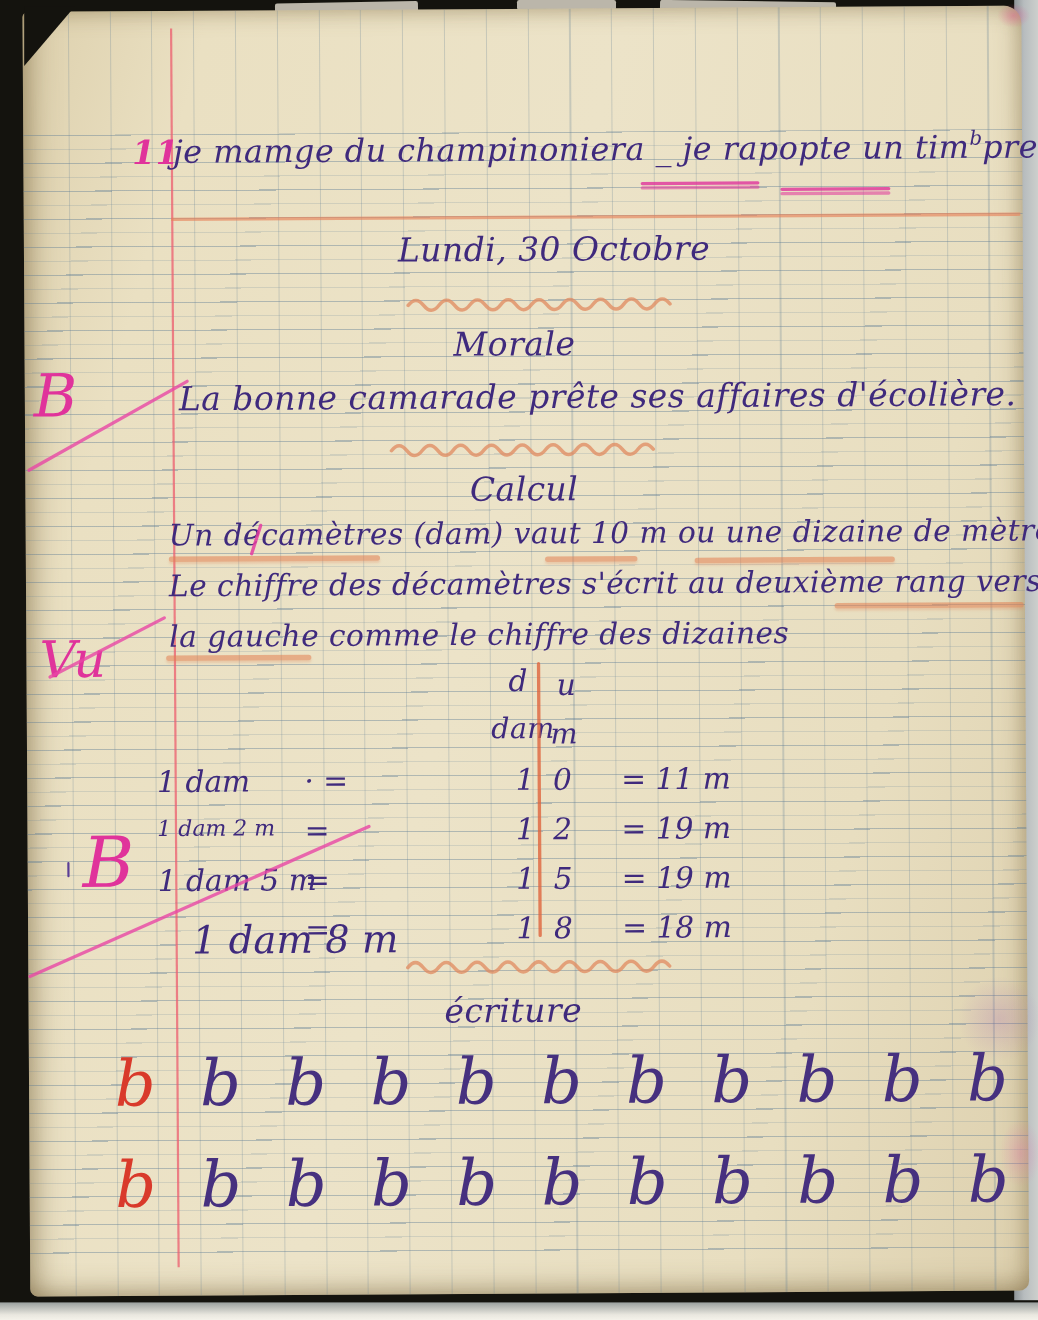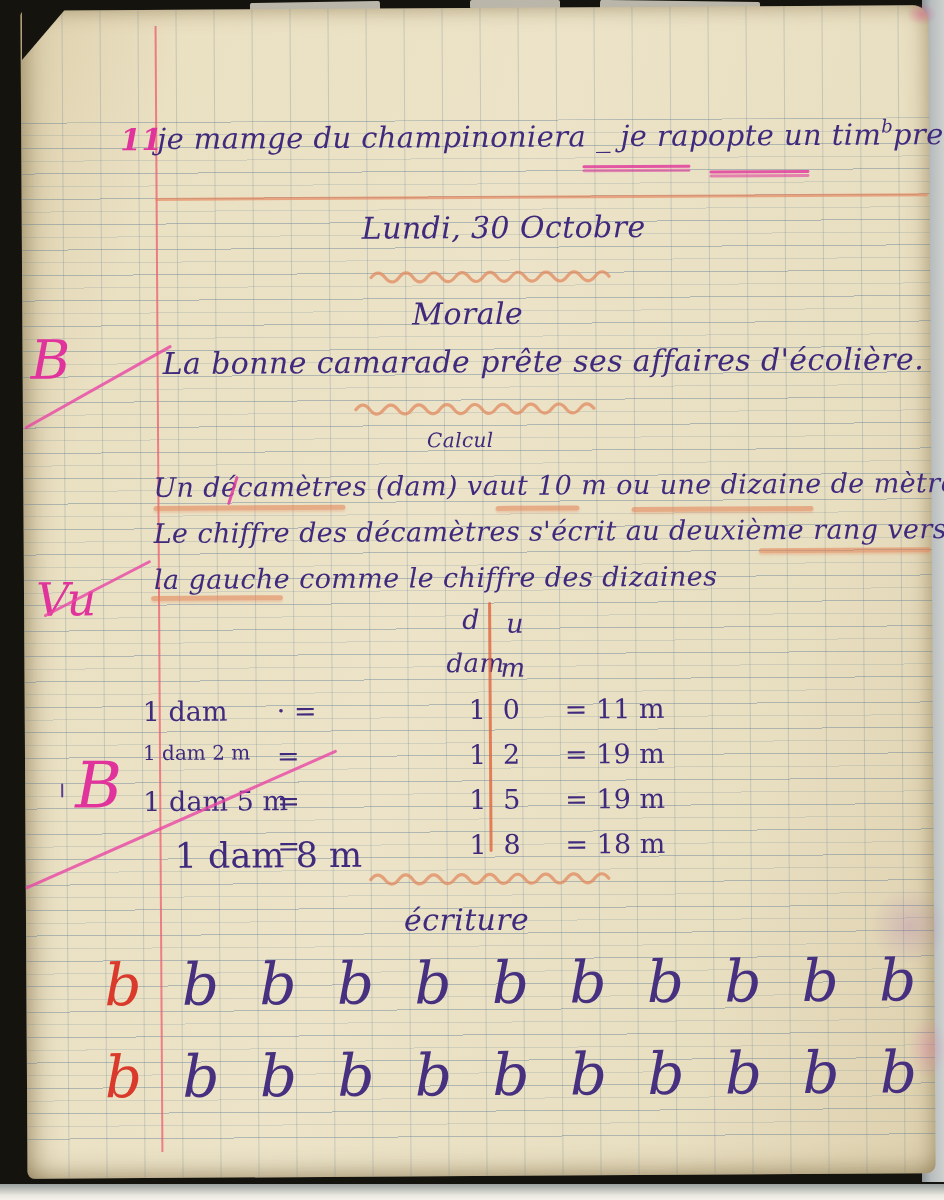--- a/index.html
+++ b/index.html
@@ -60,21 +60,21 @@
   .orange-vline{position:absolute;width:3px;background:rgba(222,100,60,.8);border-radius:2px;}
   .pink-bar{position:absolute;height:3px;background:rgba(224,51,155,.8);border-radius:2px;
     box-shadow:0 4px 0 rgba(224,51,155,.55);}
   .pink-slash{position:absolute;background:rgba(228,60,160,.85);border-radius:2px;}
   .slash-line{position:absolute;height:3px;background:rgba(232,70,165,.8);border-radius:2px;
     transform-origin:left center;}
   .wavy{position:absolute;}
   .sup-b{font-size:18px;vertical-align:12px;letter-spacing:0;}
   .smudge{position:absolute;border-radius:50%;}
   
-  .trow span{position:absolute;color:#3f2a7d;white-space:pre;}
+  .trow span{position:absolute;font-style:italic;color:#3f2a7d;white-space:pre;}
   
   .brow{
     position:absolute;left:78px;width:812px;height:86px;
     display:flex;justify-content:space-between;align-items:flex-start;
   }
   .brow span{
     font-style:italic;font-size:58px;line-height:74px;color:#46307f;
     font-family:"DejaVu Serif", serif;
   }
   .brow span.first{color:#d93a2b;}
@@ -108,21 +108,21 @@
 
   <div class="hw" style="left:390px;top:288px;font-size:30px;">Morale</div>
   <div class="hw magenta" style="left:8px;top:318px;font-size:54px;">B</div>
   <div class="slash-line" style="left:2px;top:416px;width:168px;transform:rotate(-29deg);"></div>
   <div class="hw" style="left:140px;top:336px;font-size:30px;">La bonne camarade prête ses affaires d'écolière.</div>
 
   <svg class="wavy" style="left:330px;top:392px;" width="256" height="16" viewBox="0 0 256 16">
     <path d="M3 9 q7 -9 14 0 t14 0 t14 0 t14 0 t14 0 t14 0 t14 0 t14 0 t14 0 t14 0 t14 0 t14 0 t14 0 t14 0 t14 0 t14 0 t14 0" stroke="#e08a5f" stroke-width="3.2" fill="none" stroke-linecap="round" opacity=".75"></path>
   </svg>
 
-  <div class="hw" style="left:404px;top:420px;font-size:20px;">Calcul</div>
+  <div class="hw" style="left:404px;top:420px;font-size:30px;">Calcul</div>
   <div class="hw" style="left:130px;top:462px;font-size:27px;">Un décamètres (dam) vaut 10 m ou une dizaine de mètres</div>
   <div class="hw" style="left:130px;top:508px;font-size:27px;">Le chiffre des décamètres s'écrit au deuxième rang vers</div>
   <div class="hw" style="left:130px;top:554px;font-size:27px;">la gauche comme le chiffre des dizaines</div>
 
   <div class="pink-slash" style="left:208px;top:466px;width:3px;height:30px;transform:rotate(18deg);"></div>
 
   <div class="orange-bar" style="left:130px;top:496px;width:192px;"></div>
   <div class="orange-bar" style="left:472px;top:498px;width:84px;"></div>
   <div class="orange-bar" style="left:608px;top:500px;width:182px;"></div>
   <div class="orange-bar" style="left:735px;top:542px;width:172px;"></div>

